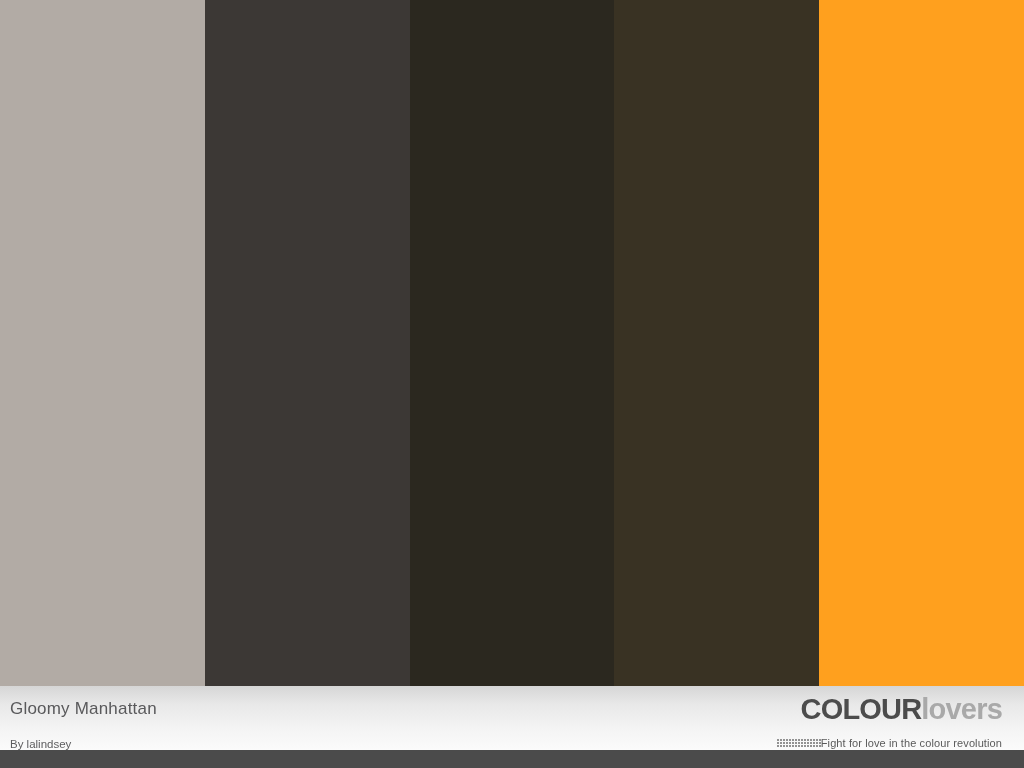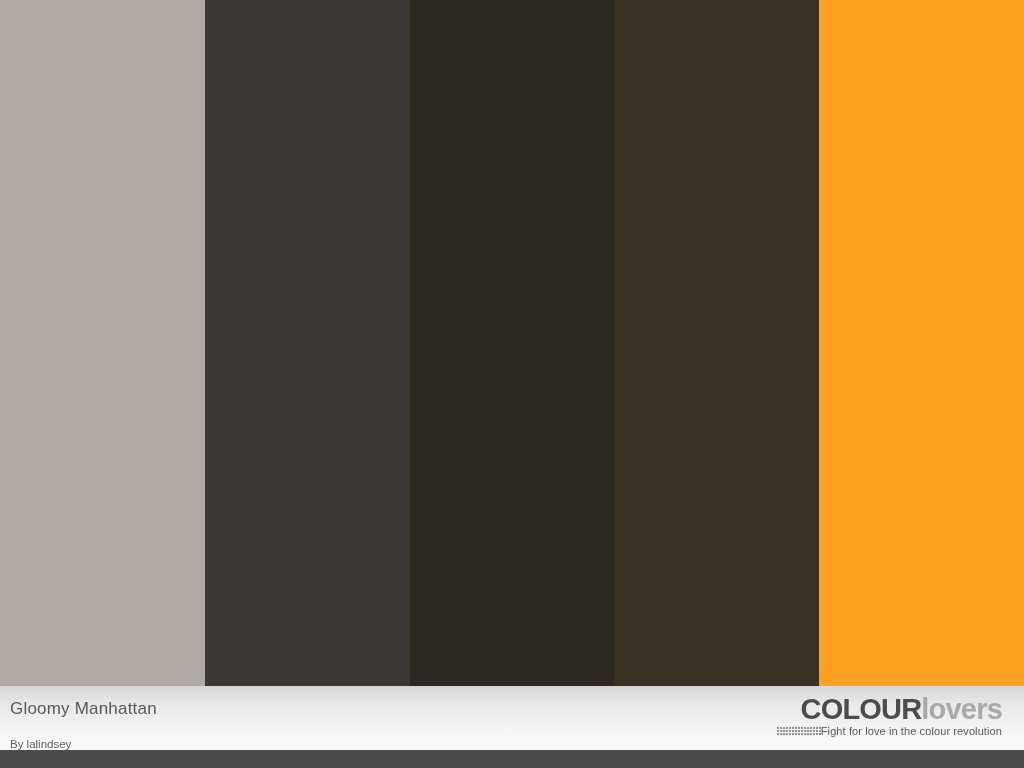--- a/index.html
+++ b/index.html
@@ -95,21 +95,21 @@
   #brand-word-colour {
     color: #4c4c4c;
   }
   #brand-word-lovers {
     color: #a9a9a9;
   }
   #brand-tagline-row {
     display: flex;
     align-items: center;
     justify-content: flex-end;
-    margin-top: 2px;
+    margin-top: 14px;
     white-space: nowrap;
   }
   #brand-dots {
     display: inline-block;
     width: 44px;
     height: 9px;
     background-image:
       radial-gradient(circle at 1px 1px, #8d8d8d 0.9px, transparent 1.1px);
     background-size: 3px 3px;
     background-position: 0 0;

